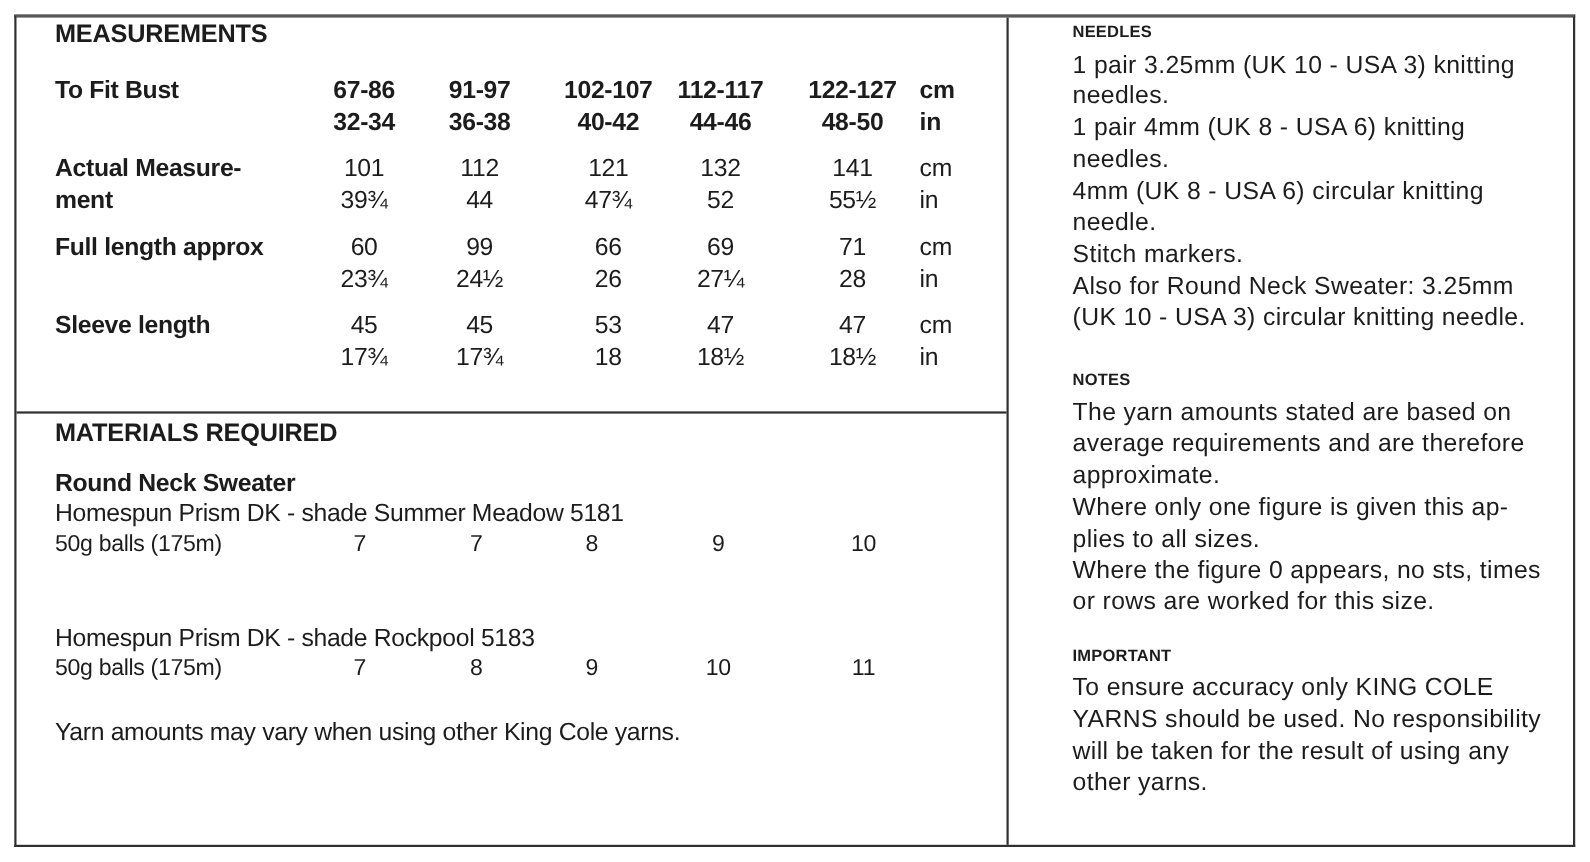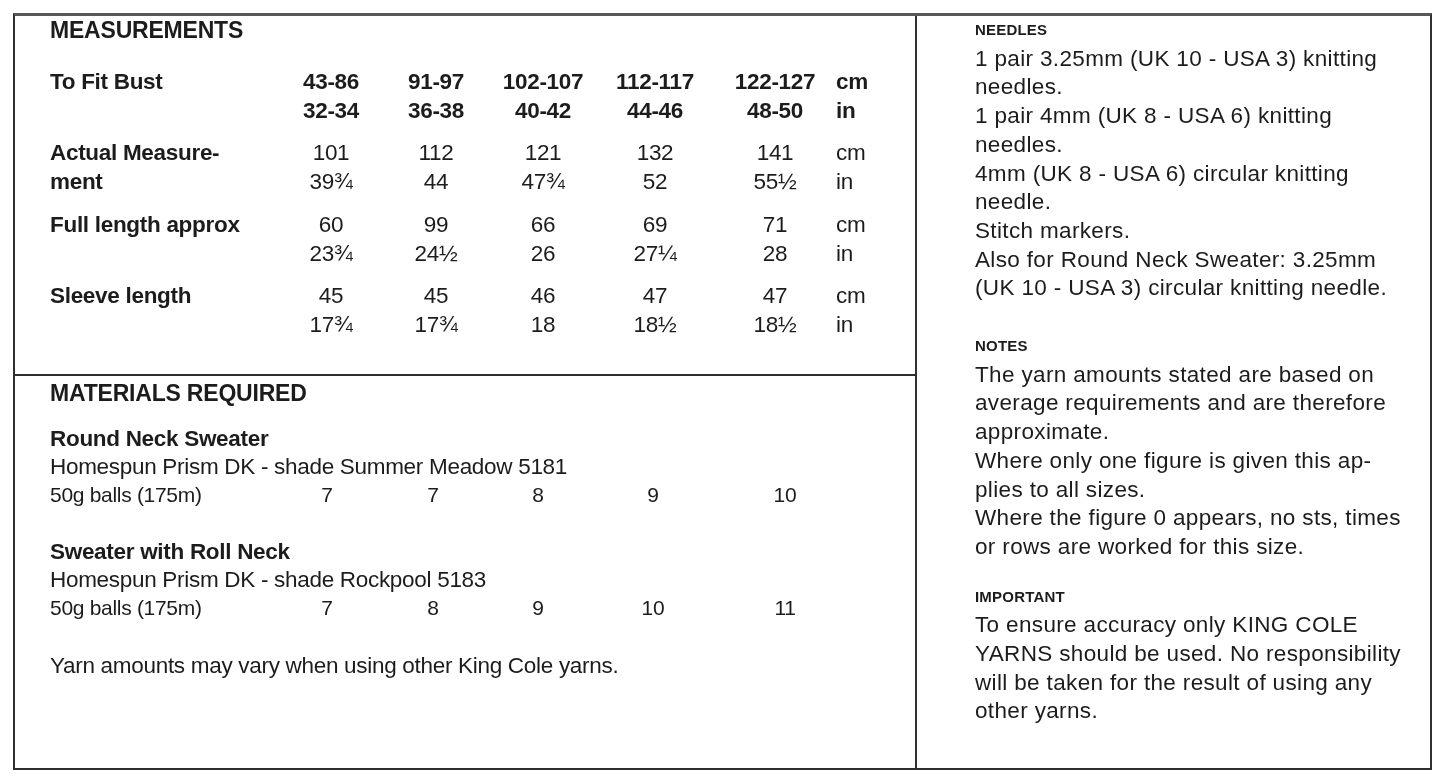--- a/index.html
+++ b/index.html
@@ -35,21 +35,21 @@
     font-size:23px;font-weight:bold;line-height:29px;letter-spacing:-0.2px;
     white-space:nowrap;
   }
   .m-row{position:absolute;left:0;right:0;height:58px;font-size:22.5px;line-height:29px;}
   .m-label{
     position:absolute;left:35px;top:0;width:215px;
     font-weight:bold;white-space:pre-line;
   }
   .m-cell{position:absolute;top:0;width:130px;text-align:center;}
   .m-cell div{line-height:29px;}
-  .c1{left:251px}.c2{left:356px}.c3{left:463px}.c4{left:575px}.c5{left:695px}
+  .c1{left:251px}.c2{left:356px}.c3{left:473px}.c4{left:575px}.c5{left:695px}
   .m-unit{position:absolute;left:821px;top:0;text-align:left;}
   .m-unit div{line-height:29px;}
   .bold-vals .m-cell div,.bold-vals .m-unit div{font-weight:bold;}
   .mat-line{position:absolute;left:35px;font-size:22.5px;line-height:29px;white-space:nowrap;}
   .mat-name{font-weight:bold;}
   .balls-row{position:absolute;left:0;right:0;height:29px;font-size:21px;line-height:29px;}
   .balls-label{position:absolute;left:35px;white-space:nowrap;}
   .count{position:absolute;width:100px;text-align:center;}
   .k1{left:262px}.k2{left:368px}.k3{left:473px}.k4{left:588px}.k5{left:720px}
   
@@ -69,21 +69,21 @@
 <div class="page-frame">
 
   <div class="left-col">
 
     <div class="measurements-box">
       <div class="sec-title" style="top:0px">MEASUREMENTS</div>
 
       <div class="m-row bold-vals" style="top:51px">
         <div class="m-label">To Fit Bust</div>
         <div class="m-cell c1">
-            <div>43-86</div>
+            <div>67-86</div>
             <div>32-34</div>
           </div>
         <div class="m-cell c2">
             <div>91-97</div>
             <div>36-38</div>
           </div>
         <div class="m-cell c3">
             <div>102-107</div>
             <div>40-42</div>
           </div>
@@ -162,21 +162,21 @@
         <div class="m-label">Sleeve length</div>
         <div class="m-cell c1">
             <div>45</div>
             <div>17¾</div>
           </div>
         <div class="m-cell c2">
             <div>45</div>
             <div>17¾</div>
           </div>
         <div class="m-cell c3">
-            <div>46</div>
+            <div>53</div>
             <div>18</div>
           </div>
         <div class="m-cell c4">
             <div>47</div>
             <div>18½</div>
           </div>
         <div class="m-cell c5">
             <div>47</div>
             <div>18½</div>
           </div>
@@ -194,21 +194,20 @@
       <div class="mat-line" style="top:76px">Homespun Prism DK - shade Summer Meadow 5181</div>
       <div class="balls-row" style="top:104px">
         <span class="balls-label">50g balls (175m)</span>
         <span class="count k1">7</span>
         <span class="count k2">7</span>
         <span class="count k3">8</span>
         <span class="count k4">9</span>
         <span class="count k5">10</span>
       </div>
 
-      <div class="mat-line mat-name" style="top:161px">Sweater with Roll Neck</div>
       <div class="mat-line" style="top:189px">Homespun Prism DK - shade Rockpool 5183</div>
       <div class="balls-row" style="top:217px">
         <span class="balls-label">50g balls (175m)</span>
         <span class="count k1">7</span>
         <span class="count k2">8</span>
         <span class="count k3">9</span>
         <span class="count k4">10</span>
         <span class="count k5">11</span>
       </div>
 

